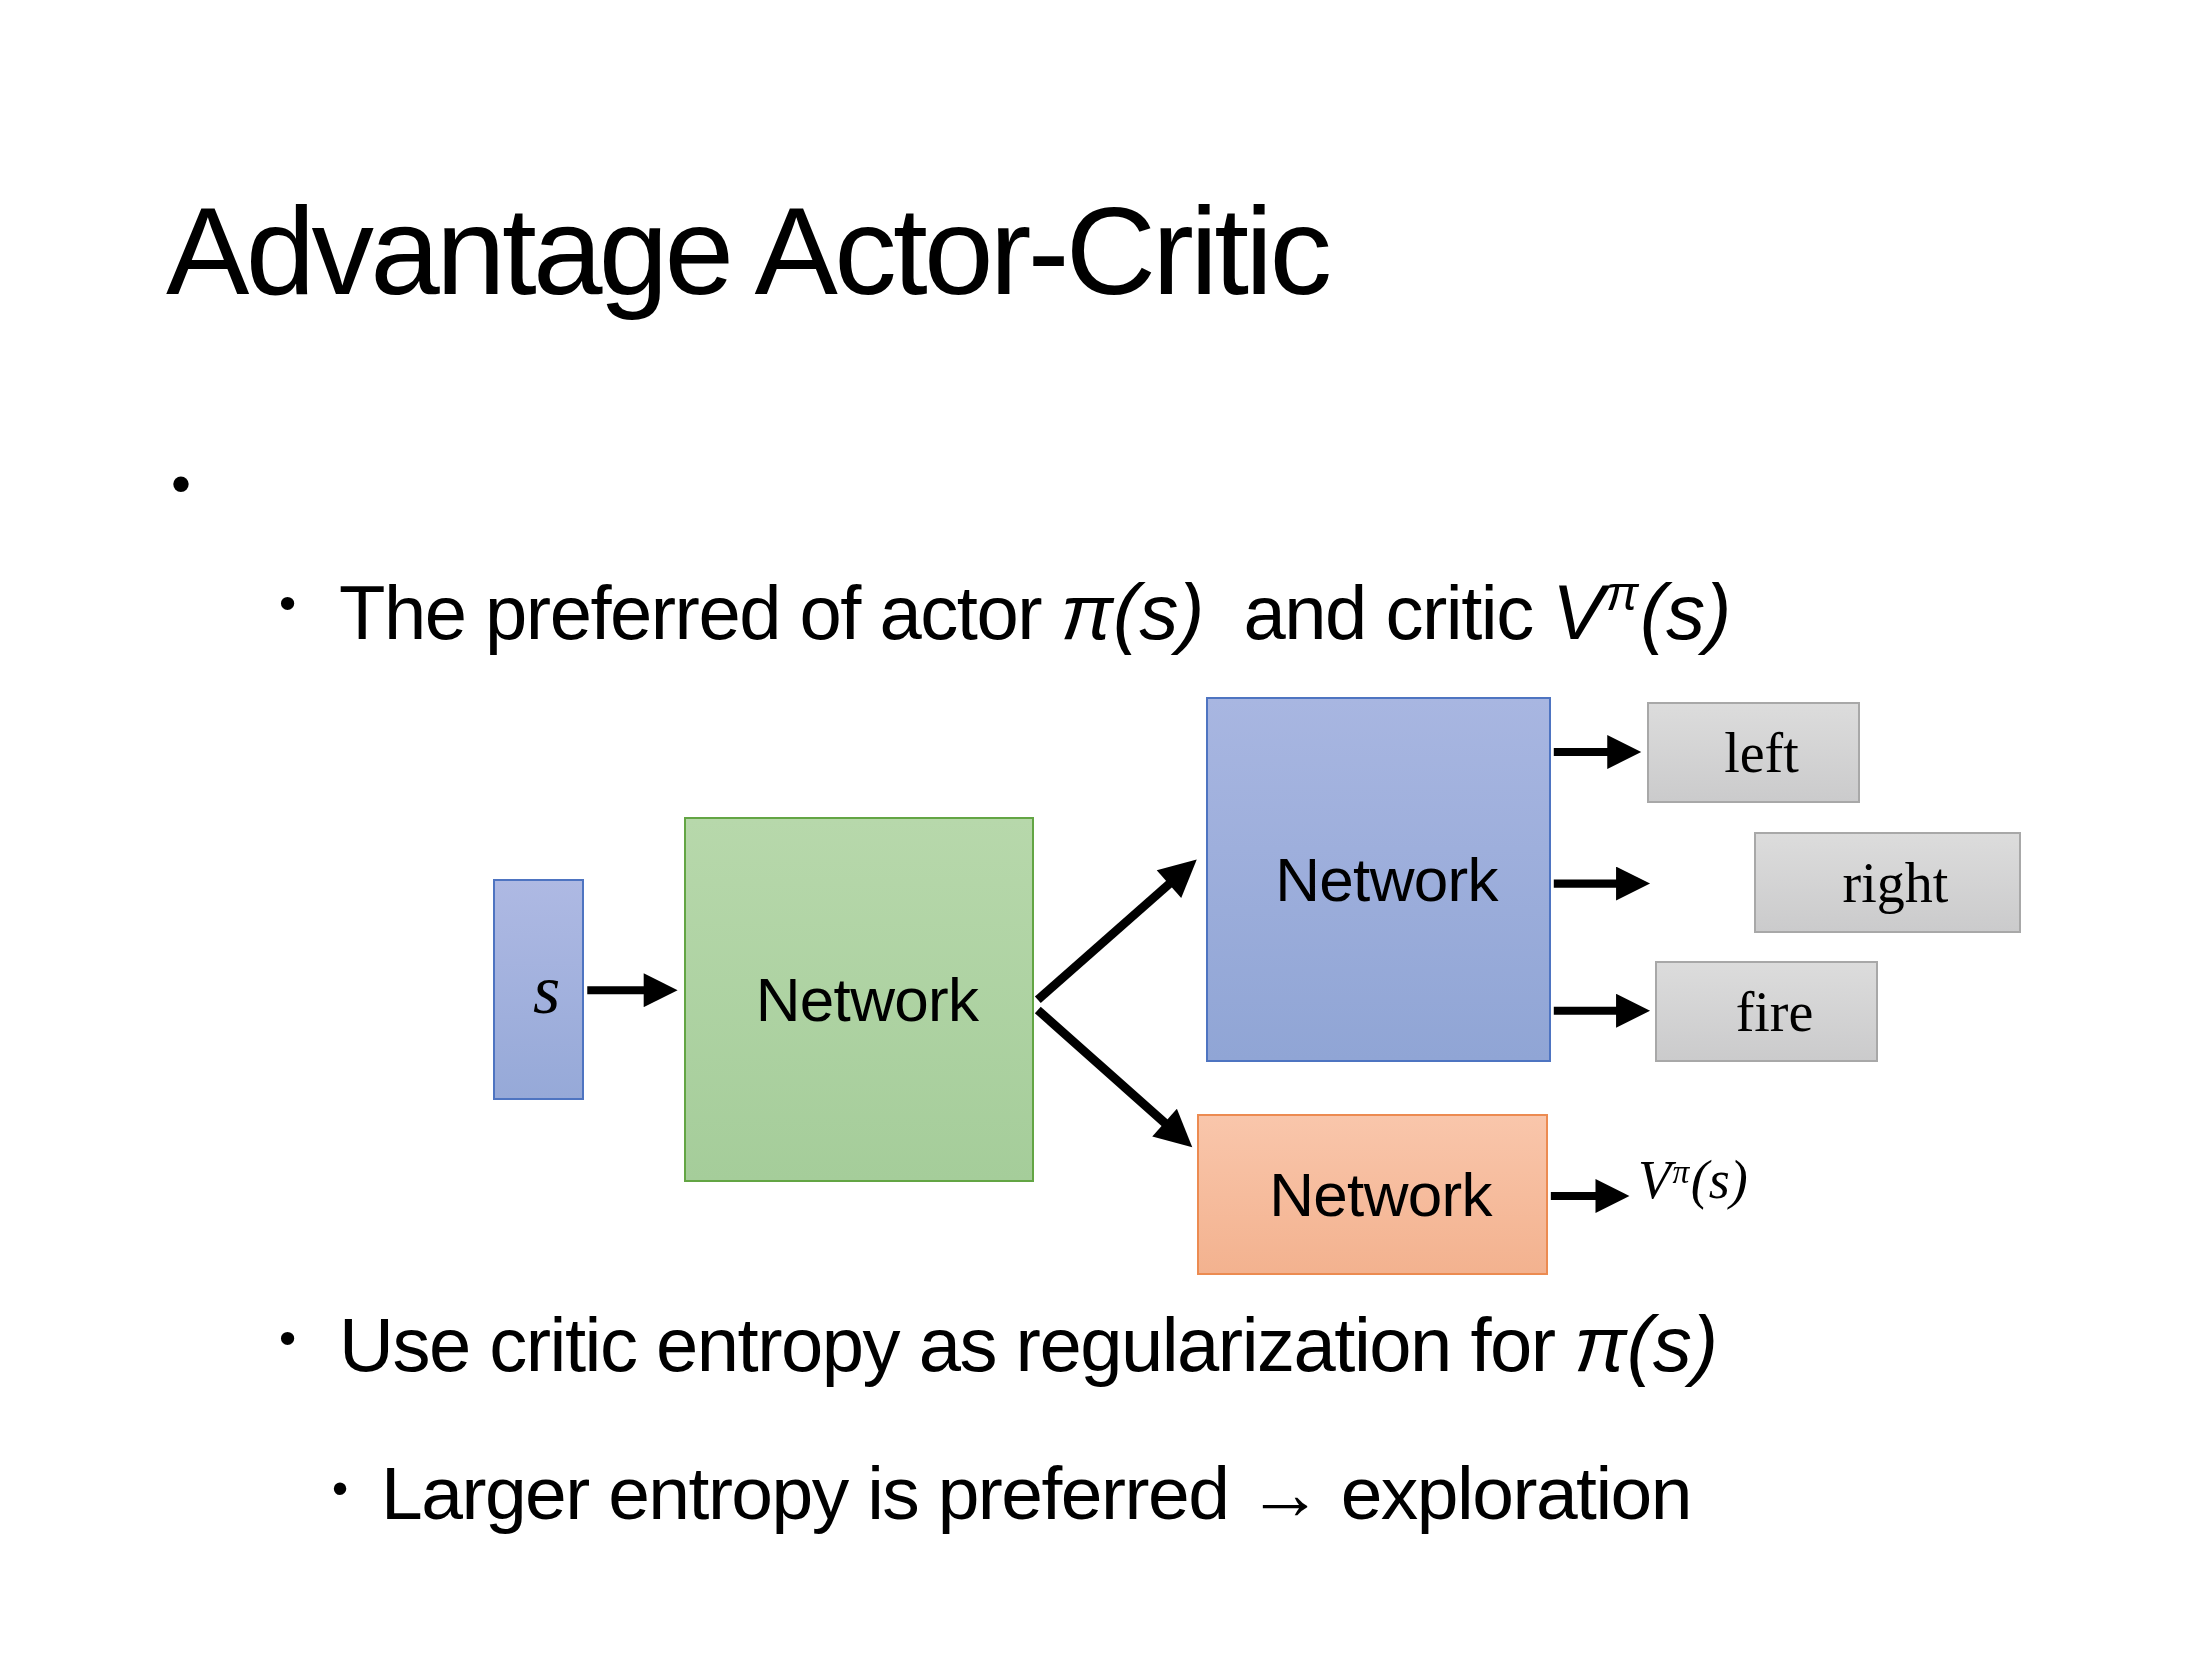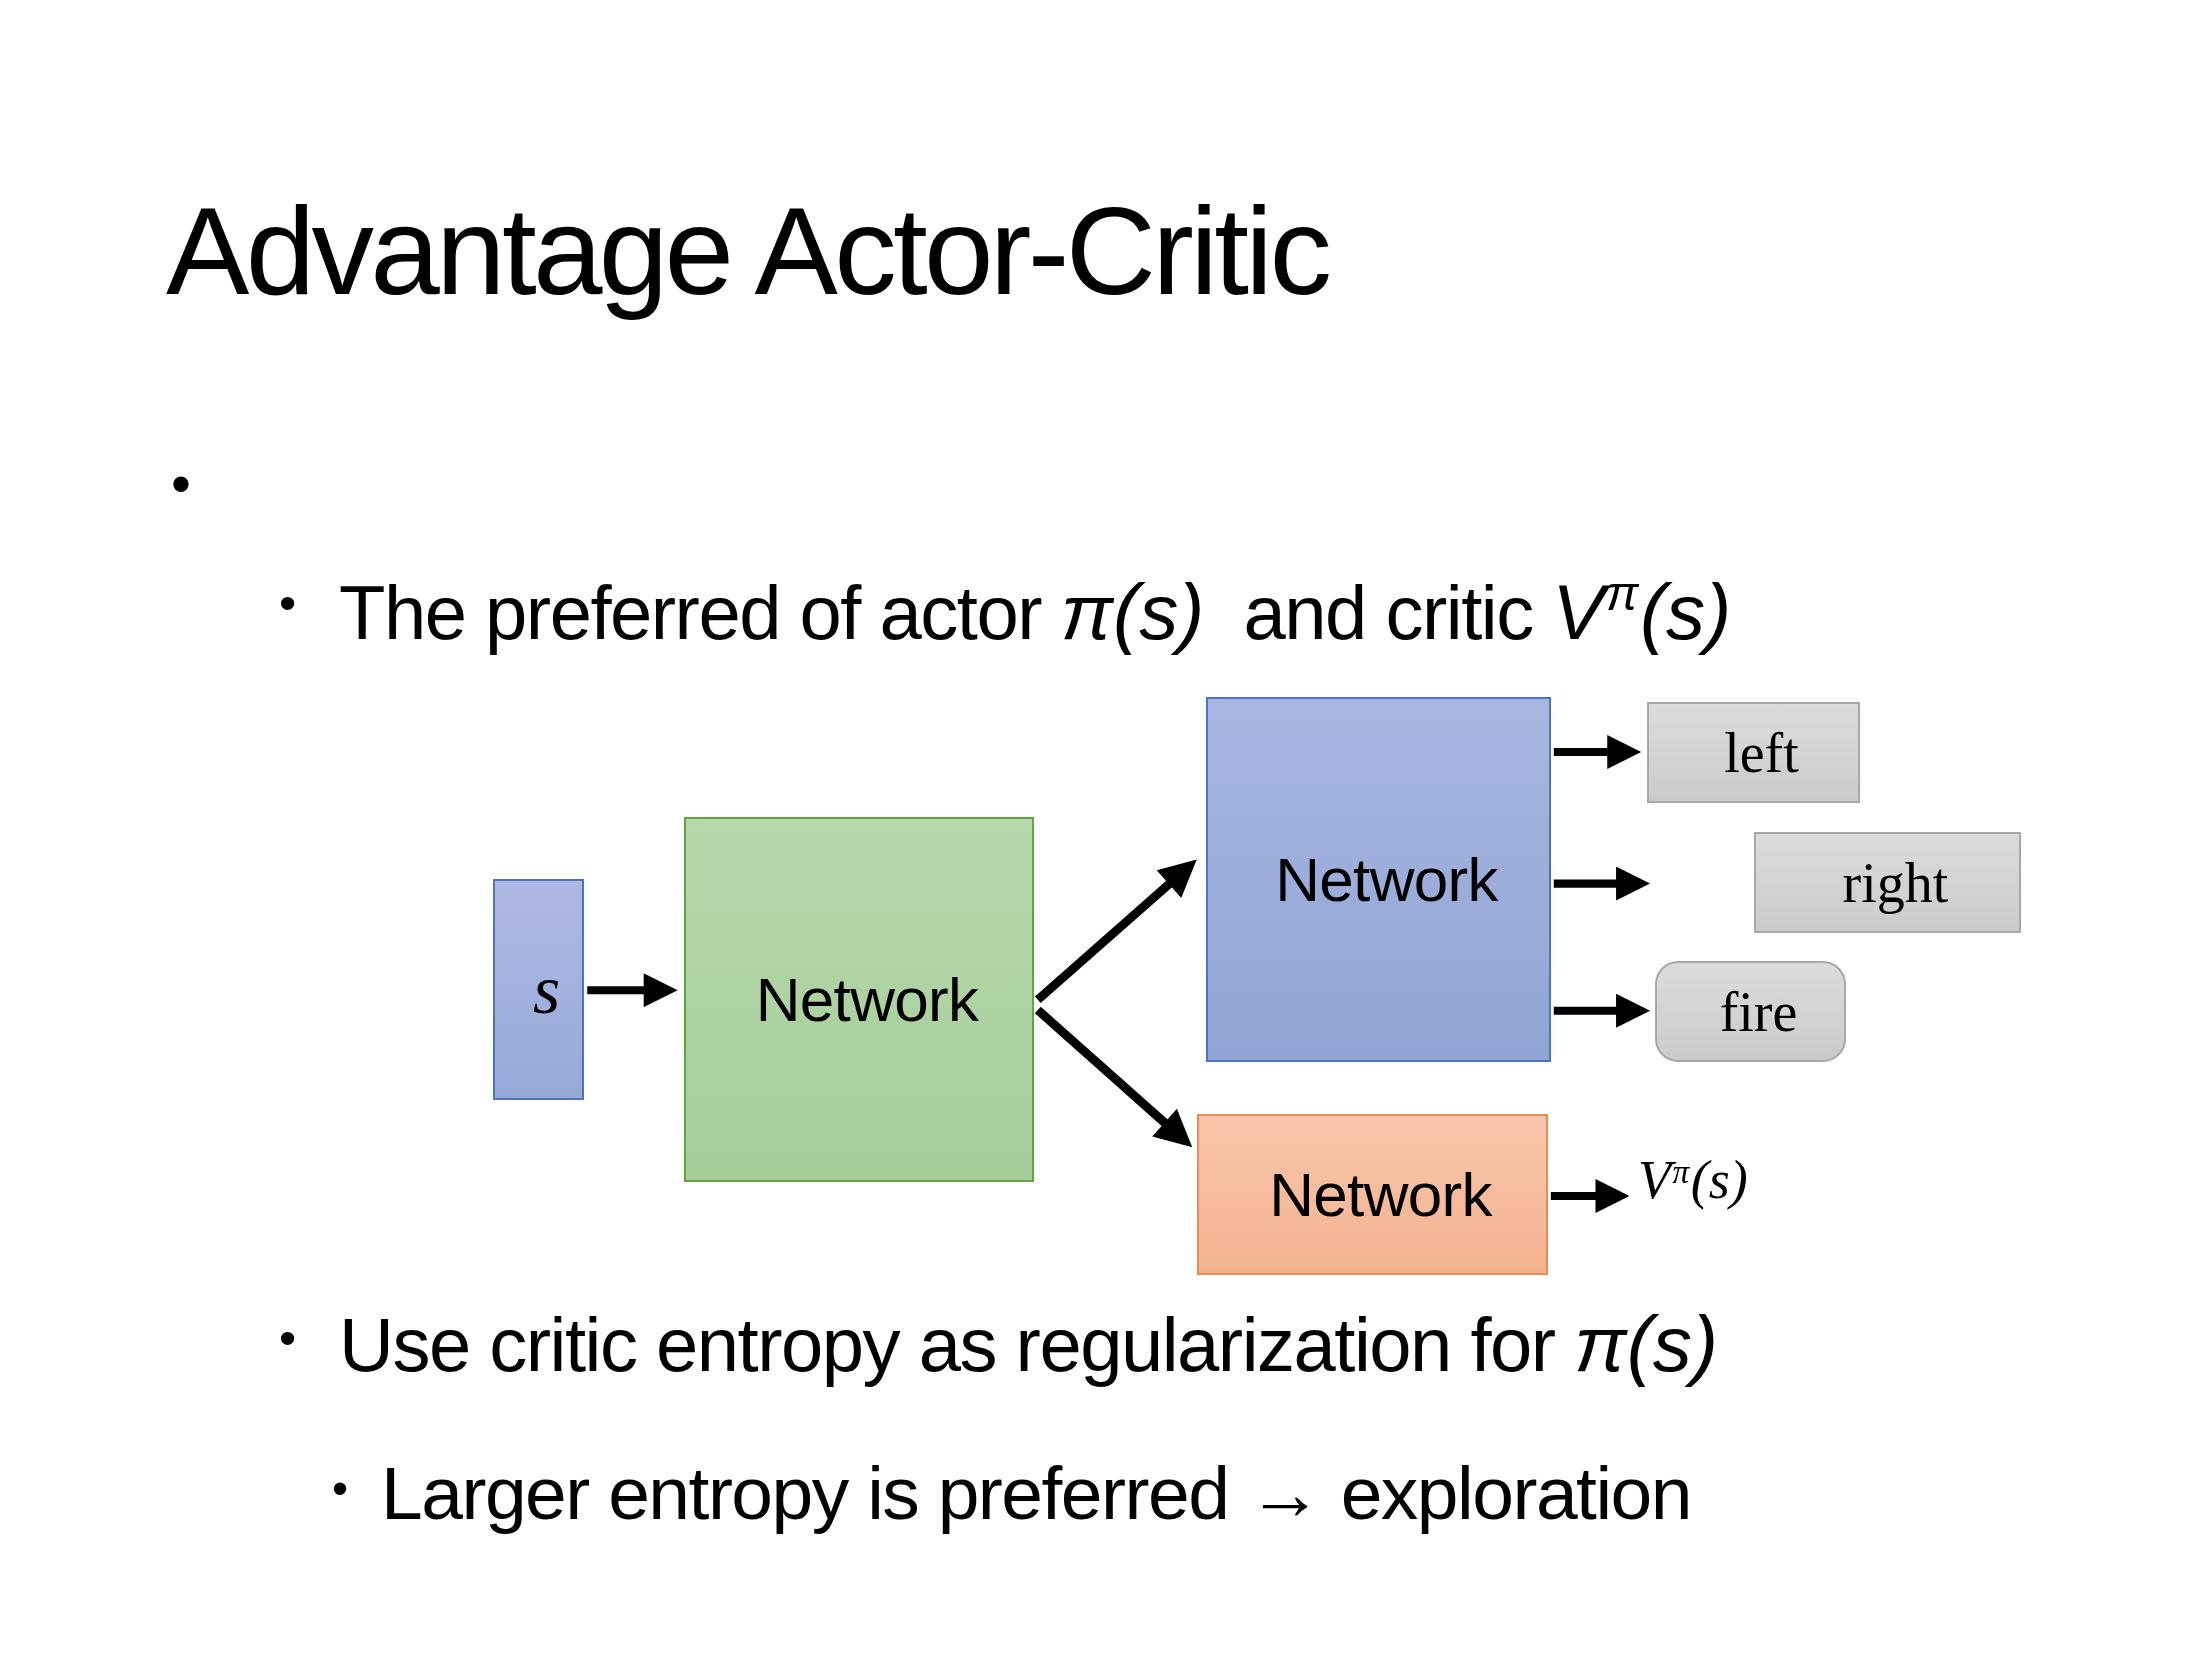--- a/index.html
+++ b/index.html
@@ -67,21 +67,21 @@
     font-size: 62px; letter-spacing: -0.7px;
   }
   .action-box {
     background: linear-gradient(#dcdcdc, #cbcbcc);
     border: 2.9px solid #a8a8a8;
     font-family: "Liberation Serif", "DejaVu Serif", serif;
     font-size: 56px;
   }
   .action-left  { left: 1647px; top: 702px;  width: 213px; height: 101px; }
   .action-right { left: 1754px; top: 832px; width: 267px; height: 101px; }
-  .action-fire  { left: 1655px; top: 961px; width: 191px; height: 101px; border-radius: 23px; }
+  .action-fire  { left: 1655px; top: 961px; width: 223px; height: 101px; }
 
   .value-label {
     left: 1638px; top: 1148px;
     font-family: "Liberation Serif", "DejaVu Serif", serif;
     font-style: italic; font-size: 54px; line-height: 1.2;
     white-space: nowrap;
   }
   .value-label sup { font-size: 62%; vertical-align: 38%; margin-left: 1.5px; margin-right: 1.5px; }
 
   

